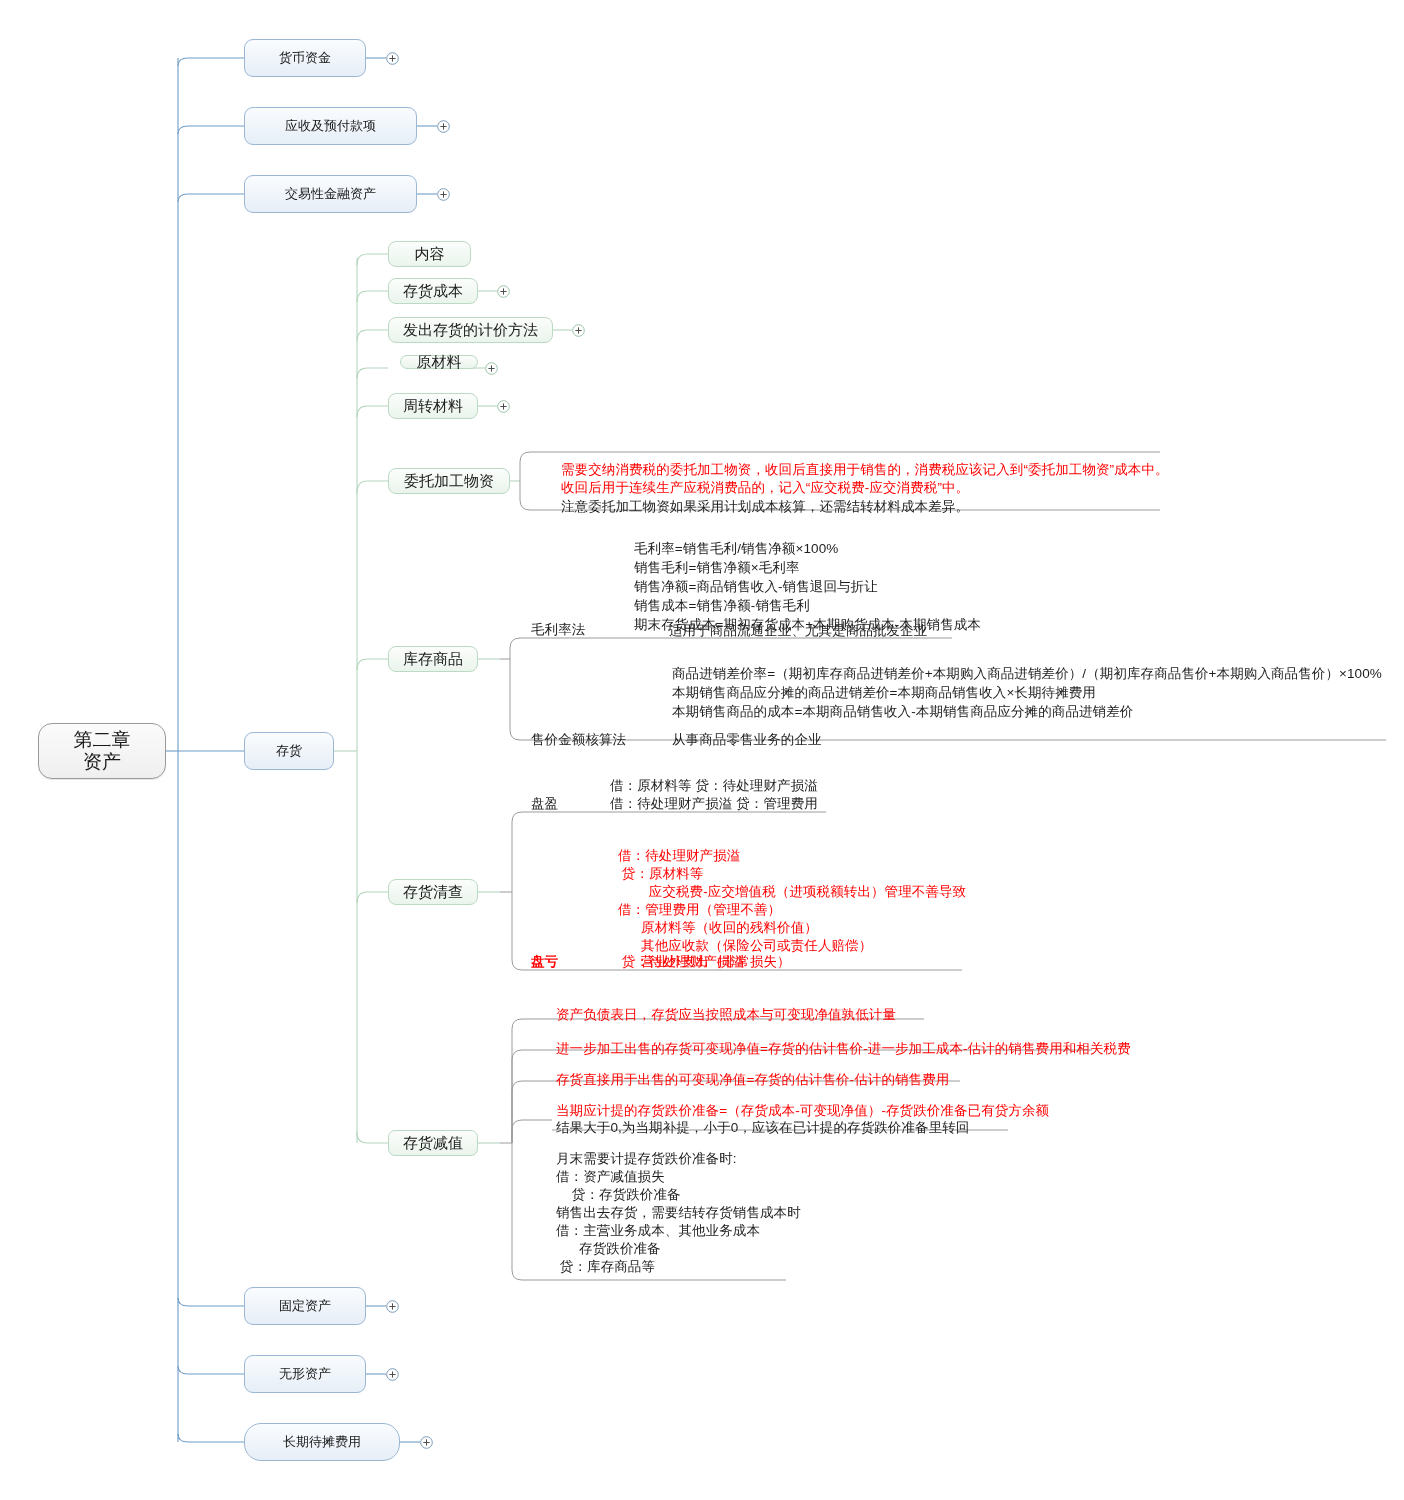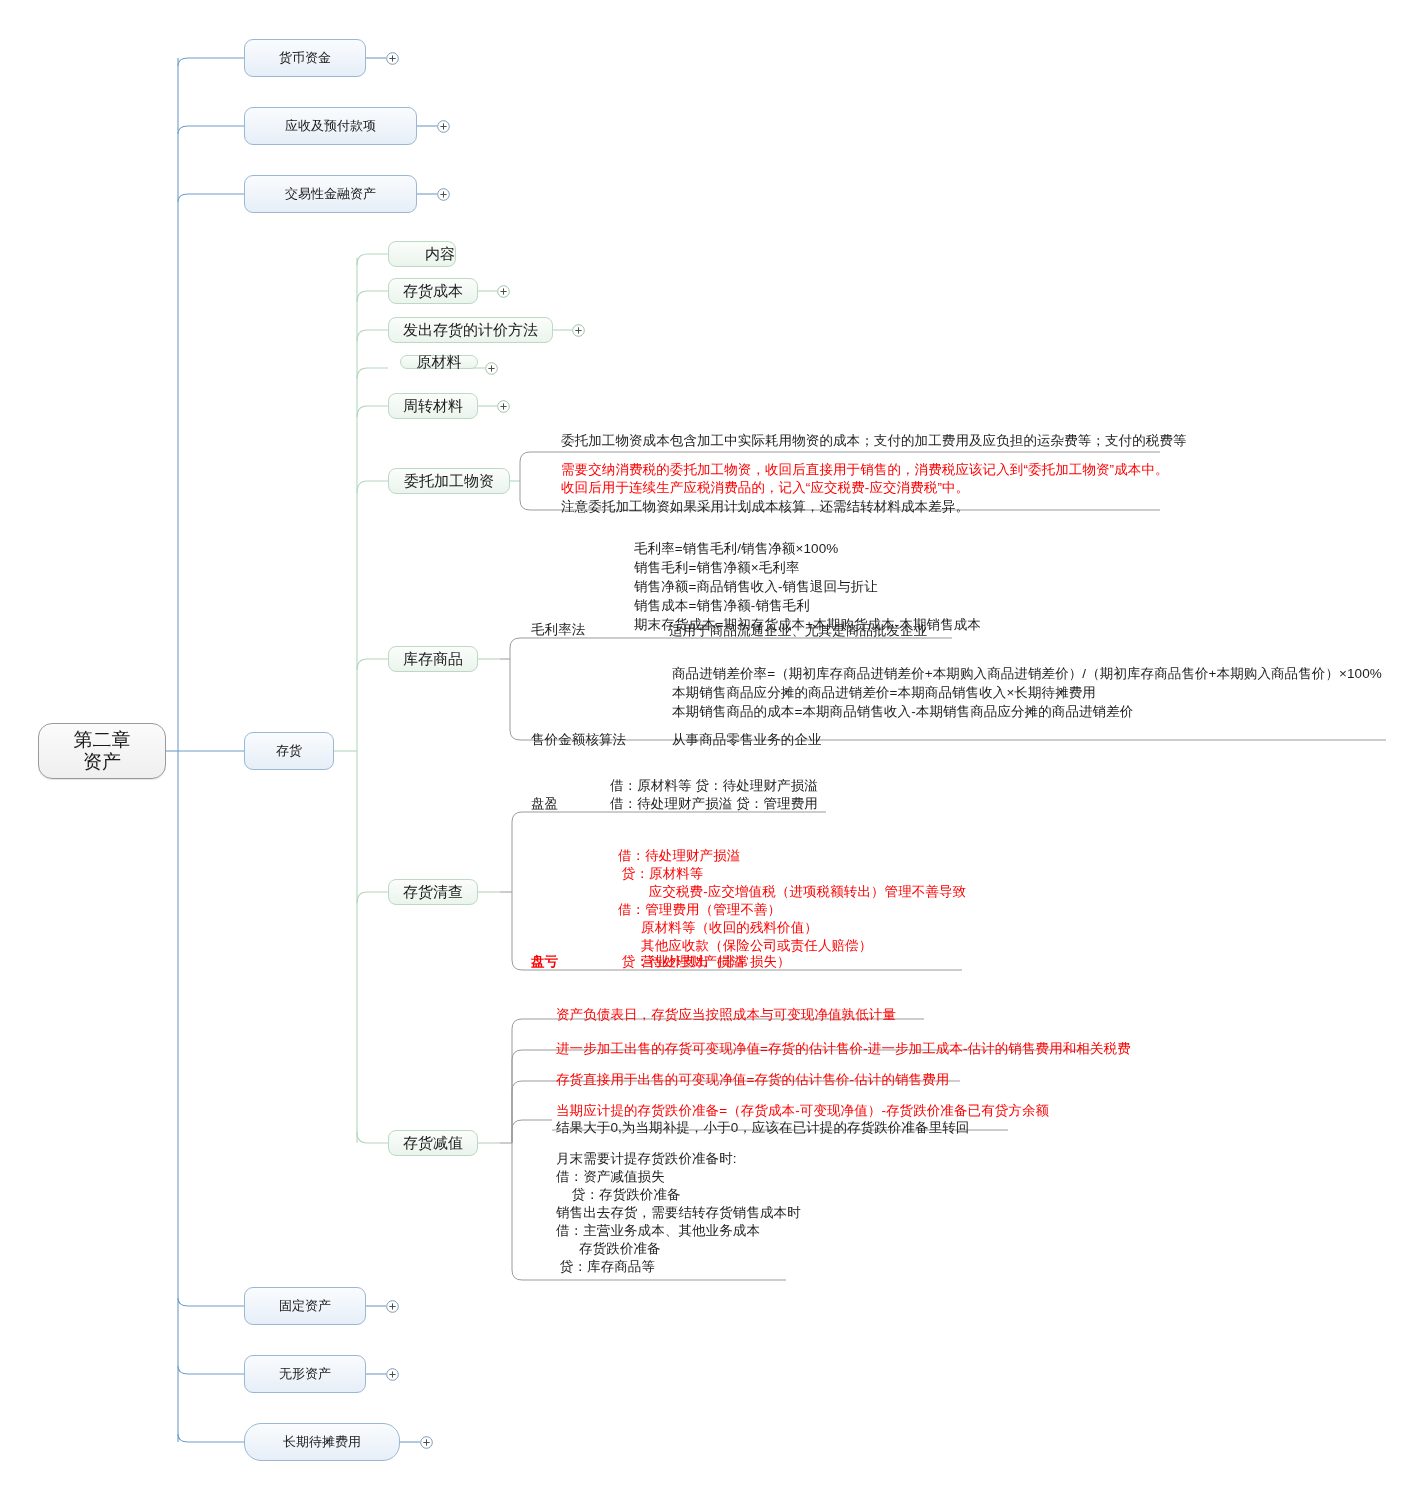--- a/index.html
+++ b/index.html
@@ -235,21 +235,21 @@
         <path d="M6.5,3.4 L6.5,9.6 M3.4,6.5 L9.6,6.5" stroke="#4d4d4d" stroke-width="1"></path>
       </svg>
   </span>
   <span class="plus" style="left:420px;top:1436px;">
     <svg viewBox="0 0 13 13">
         <circle cx="6.5" cy="6.5" r="5.8" fill="#fff" stroke="#7b9bb8" stroke-width="1"></circle>
         <path d="M6.5,3.4 L6.5,9.6 M3.4,6.5 L9.6,6.5" stroke="#4d4d4d" stroke-width="1"></path>
       </svg>
   </span>
 
-  <div class="node green" style="left:388px;top:241px;width:68px;height:26px;justify-content:flex-end;">
+  <div class="node green" style="left:388px;top:241px;width:83px;height:26px;">
     <span>内容</span>
   </div>
   <div class="node green" style="left:388px;top:278px;width:90px;height:26px;">
     <span>存货成本</span>
   </div>
   <div class="node green" style="left:388px;top:317px;width:165px;height:26px;">
     <span>发出存货的计价方法</span>
   </div>
   <div class="node green" style="left:400px;top:355px;width:78px;height:14px;border-radius:12px;">
     <span>原材料</span>
@@ -259,21 +259,21 @@
   </div>
   <div class="node green" style="left:388px;top:468px;width:122px;height:26px;">
     <span>委托加工物资</span>
   </div>
   <div class="node green" style="left:388px;top:646px;width:90px;height:26px;">
     <span>库存商品</span>
   </div>
   <div class="node green" style="left:388px;top:879px;width:90px;height:26px;">
     <span>存货清查</span>
   </div>
-  <div class="node green" style="left:388px;top:1130px;width:90px;height:26px;">
+  <div class="node green" style="left:388px;top:1130px;width:90px;height:26px;border-radius:7px;">
     <span>存货减值</span>
   </div>
 
   <span class="plus" style="left:497px;top:285px;">
     <svg viewBox="0 0 13 13">
         <circle cx="6.5" cy="6.5" r="5.8" fill="#fff" stroke="#9cc2a6" stroke-width="1"></circle>
         <path d="M6.5,3.4 L6.5,9.6 M3.4,6.5 L9.6,6.5" stroke="#4d4d4d" stroke-width="1"></path>
       </svg>
   </span>
   <span class="plus" style="left:572px;top:324px;">
@@ -288,21 +288,20 @@
         <path d="M6.5,3.4 L6.5,9.6 M3.4,6.5 L9.6,6.5" stroke="#4d4d4d" stroke-width="1"></path>
       </svg>
   </span>
   <span class="plus" style="left:497px;top:400px;">
     <svg viewBox="0 0 13 13">
         <circle cx="6.5" cy="6.5" r="5.8" fill="#fff" stroke="#9cc2a6" stroke-width="1"></circle>
         <path d="M6.5,3.4 L6.5,9.6 M3.4,6.5 L9.6,6.5" stroke="#4d4d4d" stroke-width="1"></path>
       </svg>
   </span>
 
-  <div class="txt" style="left:561px;top:432px;">委托加工物资成本包含加工中实际耗用物资的成本；支付的加工费用及应负担的运杂费等；支付的税费等</div>
   <div class="txt red" style="left:561px;top:461px;">需要交纳消费税的委托加工物资，收回后直接用于销售的，消费税应该记入到“委托加工物资”成本中。</div>
   <div class="txt red" style="left:561px;top:479px;">收回后用于连续生产应税消费品的，记入“应交税费-应交消费税”中。</div>
   <div class="txt" style="left:561px;top:498px;">注意委托加工物资如果采用计划成本核算，还需结转材料成本差异。</div>
 
   <div class="txt lbl" style="left:531px;top:621px;">毛利率法</div>
   <div class="txt" style="left:634px;top:540px;">毛利率=销售毛利/销售净额×100%</div>
   <div class="txt" style="left:634px;top:559px;">销售毛利=销售净额×毛利率</div>
   <div class="txt" style="left:634px;top:578px;">销售净额=商品销售收入-销售退回与折让</div>
   <div class="txt" style="left:634px;top:597px;">销售成本=销售净额-销售毛利</div>
   <div class="txt" style="left:634px;top:616px;">期末存货成本=期初存货成本+本期购货成本-本期销售成本</div>

